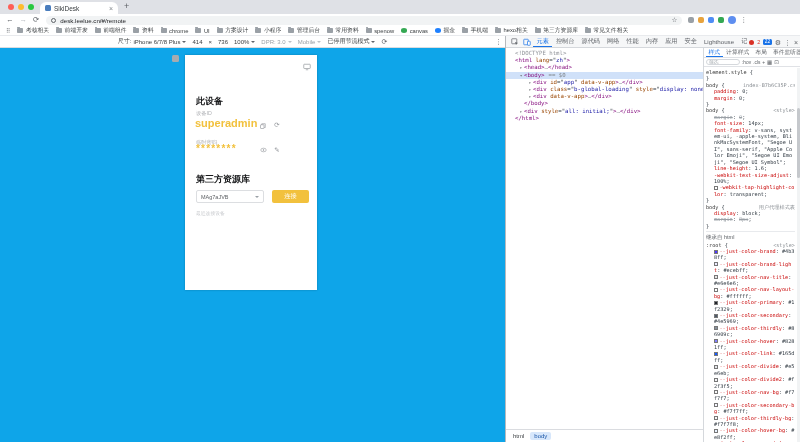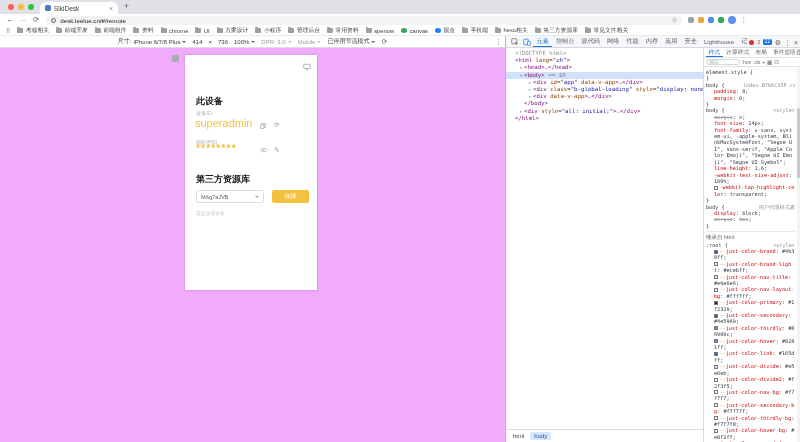--- a/index.html
+++ b/index.html
@@ -43,29 +43,29 @@
   
   .content{position:absolute;top:36px;left:0;right:0;bottom:0}
   .left{position:absolute;left:0;top:0;width:505px;bottom:0}
   .devbar{position:absolute;left:0;top:0;right:0;height:12px;background:#fff;border-bottom:1px solid #dadce0;display:flex;align-items:center;justify-content:center;gap:6px;font-size:6px;color:#3c4043}
   .dtk{display:flex;align-items:center;gap:2px;white-space:nowrap}
   .caret{width:0;height:0;border-left:2.2px solid transparent;border-right:2.2px solid transparent;border-top:2.8px solid #5f6368}
   .muted{color:#9aa0a6}
   .muted .caret{border-top-color:#bdc1c6}
   .rot{font-size:7px;color:#5f6368;line-height:1}
   .devbar-kebab{position:absolute;right:3px;font-size:7px;color:#5f6368}
-  .pagearea{position:absolute;left:0;top:12px;right:0;bottom:0;background:#f0abfc}
+  .pagearea{position:absolute;left:0;top:12px;right:0;bottom:0;background:#0ea5e9}
   .float-chip{position:absolute;left:172px;top:7px;width:7px;height:7px;background:#a7abb0;border-radius:1.5px}
 
   
   .device{position:absolute;left:185px;top:7px;width:132px;height:235px;background:#fff;box-shadow:0 0 2px rgba(0,0,0,.25)}
   .app-monitor{position:absolute;right:6px;top:8px}
   .sec-title{position:absolute;left:11px;font-size:9px;font-weight:bold;color:#17181a;white-space:nowrap}
   .fld-label{position:absolute;left:11px;font-size:5.3px;color:#b0b2b6;white-space:nowrap}
-  .dev-id{position:absolute;left:10px;top:62px;font-size:11px;font-weight:normal;color:#f2c13d;white-space:nowrap}
+  .dev-id{position:absolute;left:10px;top:62px;font-size:11px;font-weight:bold;color:#f2c13d;white-space:nowrap}
   .pwd{position:absolute;left:11px;top:88px;font-size:10px;font-weight:bold;color:#f2c13d;letter-spacing:1.2px;white-space:nowrap}
   .ic-btn{position:absolute;width:8px;height:8px;display:flex;align-items:center;justify-content:center;color:#8b8f94;font-size:6.5px;line-height:1}
   .sel-box{position:absolute;left:11px;top:135px;width:68px;height:13px;border:1px solid #dcdee1;border-radius:2px;display:flex;align-items:center;padding:0 4px;background:#fff}
   .sel-val{font-size:5.5px;color:#5c5f63;flex:1;white-space:nowrap;overflow:hidden}
   .sel-caret{width:0;height:0;border-left:2.3px solid transparent;border-right:2.3px solid transparent;border-top:2.8px solid #9aa0a6}
   .connect-btn{position:absolute;left:87px;top:135px;width:37px;height:13px;background:#f2c13d;border-radius:2px;color:#fff;font-size:6.2px;display:flex;align-items:center;justify-content:center;white-space:nowrap}
   .recent{position:absolute;left:11px;top:155px;font-size:4.8px;color:#c6c8cc;white-space:nowrap}
 
   
   .devtools{position:absolute;left:505px;top:0;right:0;bottom:0;background:#fff;border-left:1px solid #b6b9bd}

